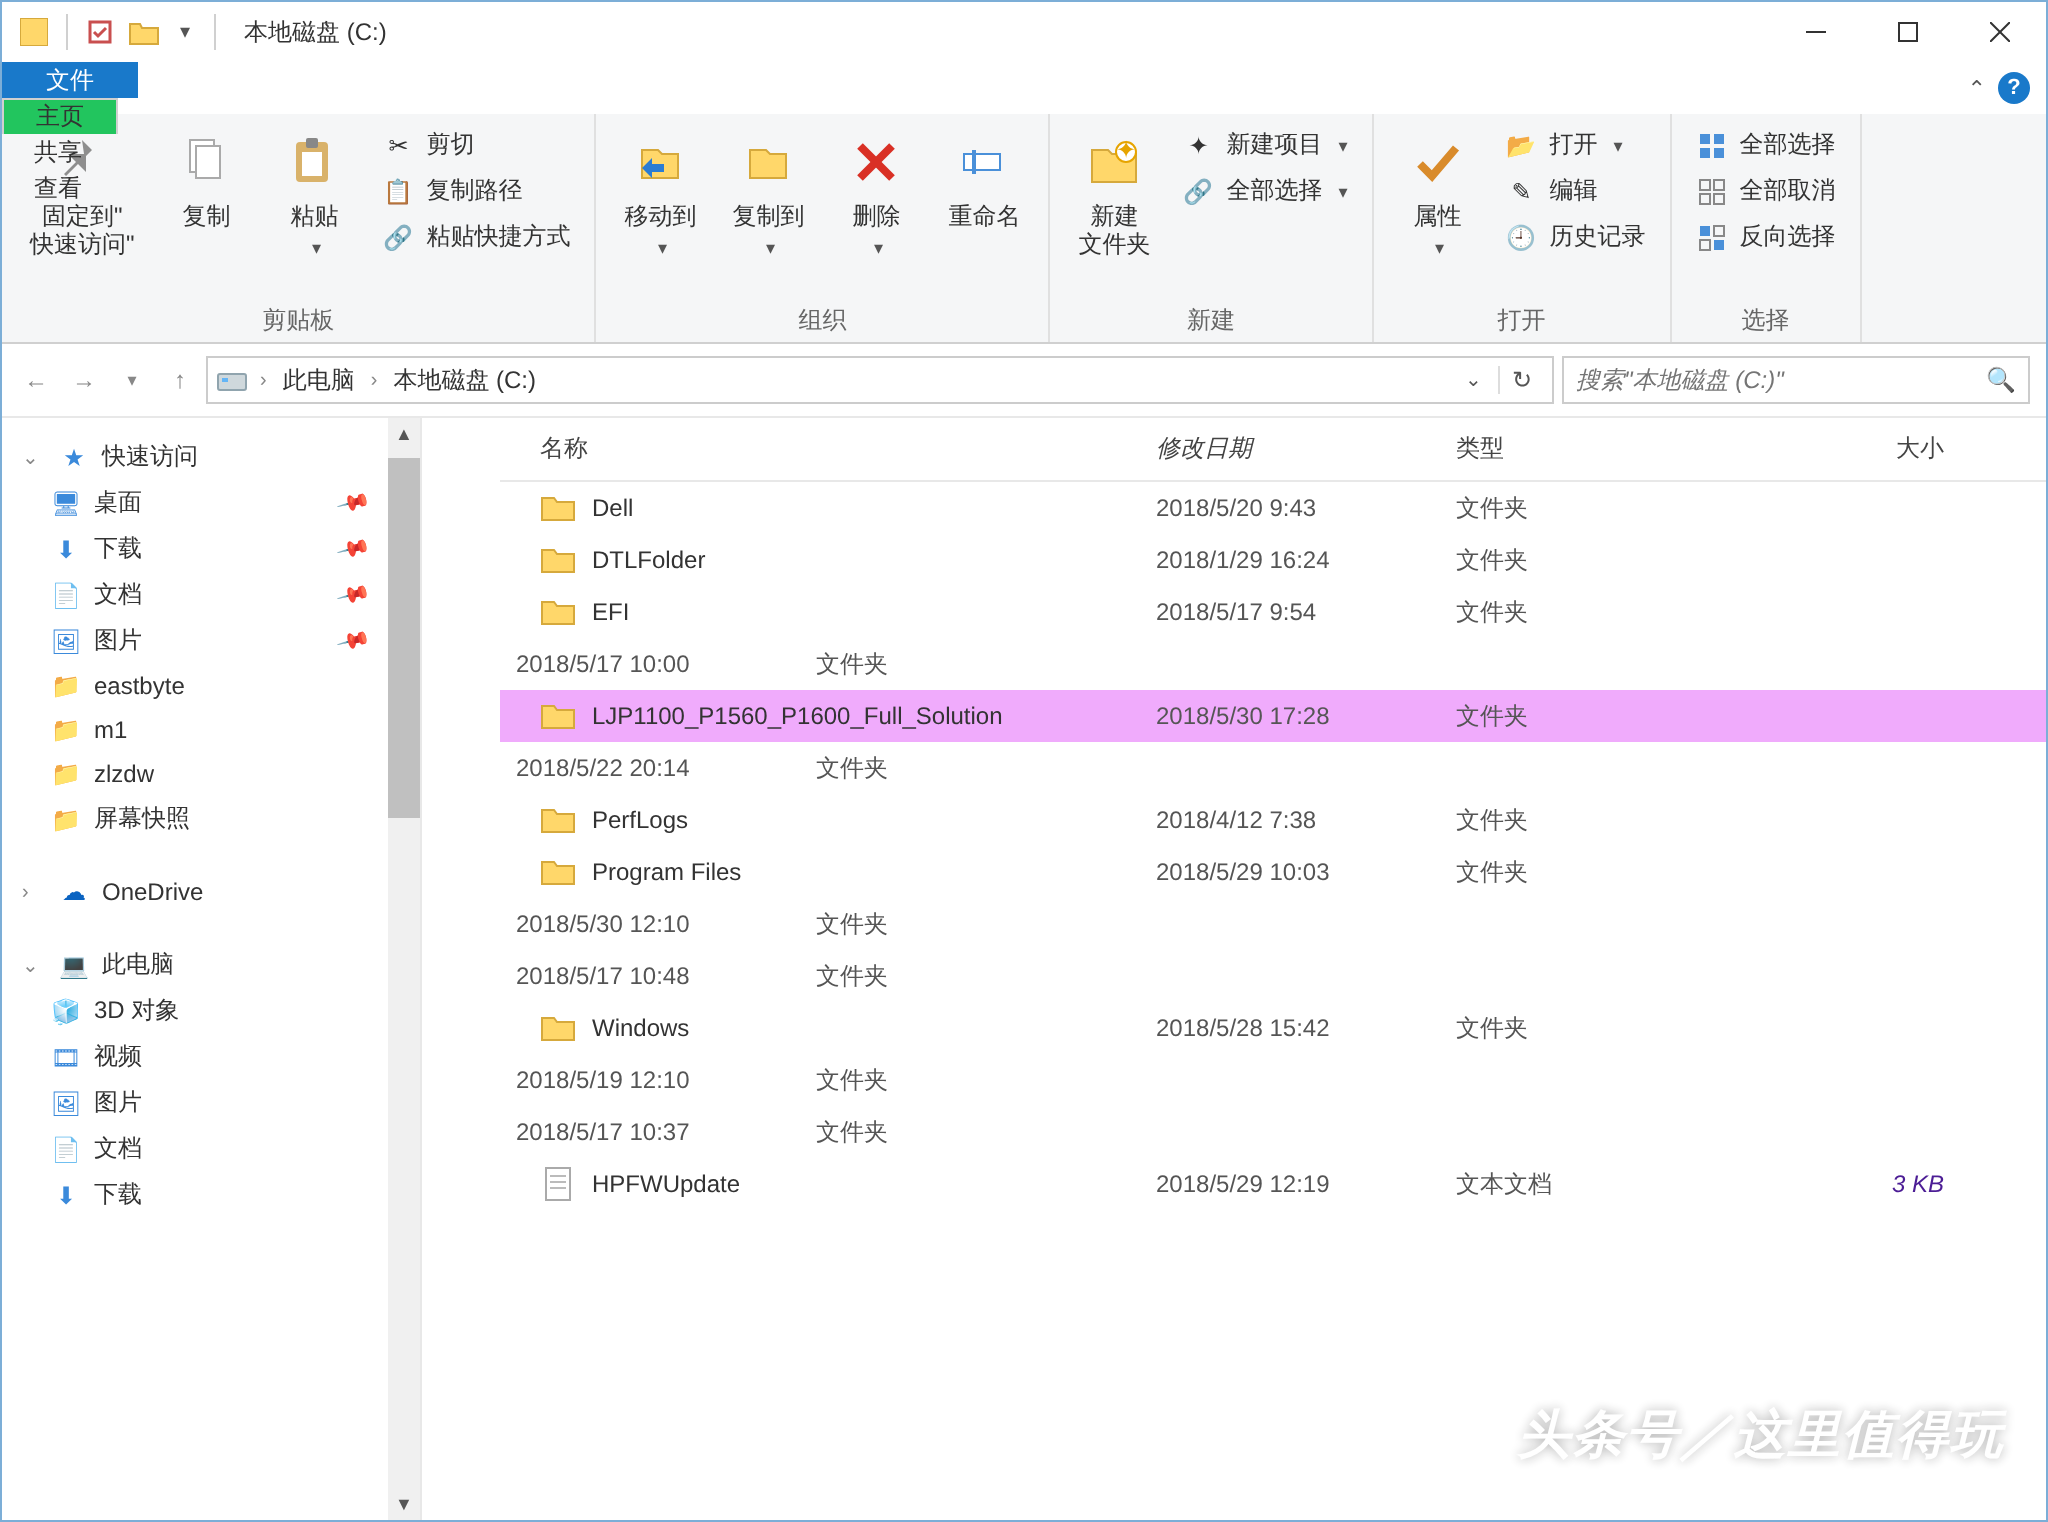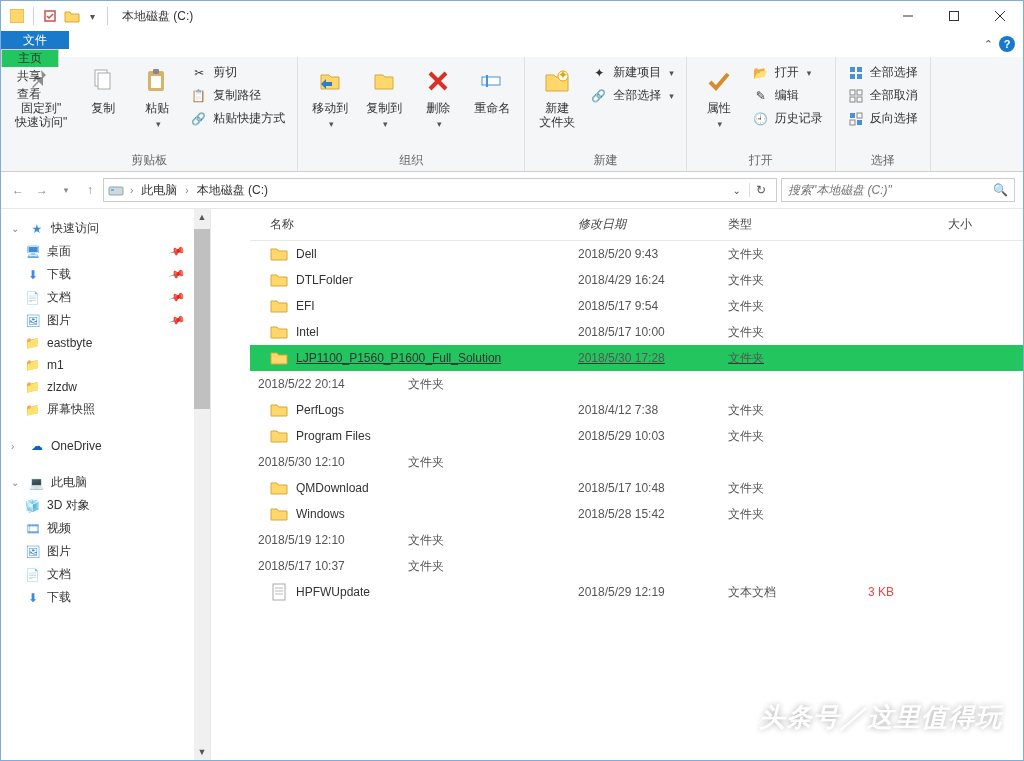--- a/index.html
+++ b/index.html
@@ -68,26 +68,26 @@
 
 .content { flex:1; display:flex; flex-direction:column; overflow:hidden;padding-left:39px; }
 .cols { height:32px; border-bottom:1px solid #e8e8e8; display:flex; align-items:center; color:#444; }
 .col { padding:0 8px; }
 .col.name { flex:0 0 320px; padding-left:20px; }
 .col.date { flex:0 0 150px;font-style:italic; }
 .col.type { flex:0 0 140px; }
 .col.size { flex:0 0 120px; text-align:right; }
 .list { flex:1; overflow-y:auto; }
 .row { height:26px; display:flex; align-items:center; color:#333; }
-.row.selected { background:#22c55e;text-decoration:underline; }
+.row.selected { background:#f0abfc; }
 .cell { padding:0 8px; white-space:nowrap; overflow:hidden; text-overflow:ellipsis; }
 .cell.name { flex:0 0 320px; display:flex; align-items:center; gap:8px; padding-left:20px; }
 .cell.date { flex:0 0 150px; color:#555; }
 .cell.type { flex:0 0 140px; color:#555; }
-.cell.size { flex:0 0 120px; text-align:left; color:#ef4444; }
+.cell.size { flex:0 0 120px; text-align:right; color:#4c1d95;font-style:italic; }
 .fic { width:18px; height:18px; display:inline-flex; align-items:center; justify-content:center; }
 
 
 .statusbar { height:25px; border-top:1px solid #e8e8e8; display:flex; align-items:center; padding:0 12px; gap:18px; color:#1979ca; background:#fff; }
 
 
 .watermark { position:absolute; right:22px; bottom:26px; color:#fff; font-size:26px; text-shadow:0 0 6px rgba(0,0,0,.35); font-style:italic; font-weight:bold; opacity:.92; pointer-events:none; letter-spacing:1px; }
 
 svg { display:block; }
 </style>
@@ -482,108 +482,92 @@
           </div>
           <div class="row">
             <div class="cell name">
               <span class="fic">
                 <svg width="18" height="16">
                   <path d="M1 3 h6 l1.5 2 h8.5 v9 h-16 z" fill="#ffd76a" stroke="#d6a93c"></path>
                 </svg>
               </span>
               <span>DTLFolder</span>
             </div>
-            <div class="cell date">2018/4/29 16:24</div>
+            <div class="cell date">2018/1/29 16:24</div>
             <div class="cell type">文件夹</div>
             <div class="cell size"></div>
           </div>
           <div class="row">
             <div class="cell name">
               <span class="fic">
                 <svg width="18" height="16">
                   <path d="M1 3 h6 l1.5 2 h8.5 v9 h-16 z" fill="#ffd76a" stroke="#d6a93c"></path>
                 </svg>
               </span>
               <span>EFI</span>
             </div>
             <div class="cell date">2018/5/17 9:54</div>
             <div class="cell type">文件夹</div>
             <div class="cell size"></div>
           </div>
           <div class="row">
+            <div class="cell date">2018/5/17 10:00</div>
+            <div class="cell type">文件夹</div>
+            <div class="cell size"></div>
+          </div>
+          <div class="row selected">
             <div class="cell name">
               <span class="fic">
                 <svg width="18" height="16">
                   <path d="M1 3 h6 l1.5 2 h8.5 v9 h-16 z" fill="#ffd76a" stroke="#d6a93c"></path>
                 </svg>
               </span>
-              <span>Intel</span>
-            </div>
-            <div class="cell date">2018/5/17 10:00</div>
-            <div class="cell type">文件夹</div>
-            <div class="cell size"></div>
-          </div>
-          <div class="row selected">
+              <span>LJP1100_P1560_P1600_Full_Solution</span>
+            </div>
+            <div class="cell date">2018/5/30 17:28</div>
+            <div class="cell type">文件夹</div>
+            <div class="cell size"></div>
+          </div>
+          <div class="row">
+            <div class="cell date">2018/5/22 20:14</div>
+            <div class="cell type">文件夹</div>
+            <div class="cell size"></div>
+          </div>
+          <div class="row">
             <div class="cell name">
               <span class="fic">
                 <svg width="18" height="16">
                   <path d="M1 3 h6 l1.5 2 h8.5 v9 h-16 z" fill="#ffd76a" stroke="#d6a93c"></path>
                 </svg>
               </span>
-              <span>LJP1100_P1560_P1600_Full_Solution</span>
-            </div>
-            <div class="cell date">2018/5/30 17:28</div>
-            <div class="cell type">文件夹</div>
-            <div class="cell size"></div>
-          </div>
-          <div class="row">
-            <div class="cell date">2018/5/22 20:14</div>
+              <span>PerfLogs</span>
+            </div>
+            <div class="cell date">2018/4/12 7:38</div>
             <div class="cell type">文件夹</div>
             <div class="cell size"></div>
           </div>
           <div class="row">
             <div class="cell name">
               <span class="fic">
                 <svg width="18" height="16">
                   <path d="M1 3 h6 l1.5 2 h8.5 v9 h-16 z" fill="#ffd76a" stroke="#d6a93c"></path>
                 </svg>
               </span>
-              <span>PerfLogs</span>
-            </div>
-            <div class="cell date">2018/4/12 7:38</div>
-            <div class="cell type">文件夹</div>
-            <div class="cell size"></div>
-          </div>
-          <div class="row">
-            <div class="cell name">
-              <span class="fic">
-                <svg width="18" height="16">
-                  <path d="M1 3 h6 l1.5 2 h8.5 v9 h-16 z" fill="#ffd76a" stroke="#d6a93c"></path>
-                </svg>
-              </span>
               <span>Program Files</span>
             </div>
             <div class="cell date">2018/5/29 10:03</div>
             <div class="cell type">文件夹</div>
             <div class="cell size"></div>
           </div>
           <div class="row">
             <div class="cell date">2018/5/30 12:10</div>
             <div class="cell type">文件夹</div>
             <div class="cell size"></div>
           </div>
           <div class="row">
-            <div class="cell name">
-              <span class="fic">
-                <svg width="18" height="16">
-                  <path d="M1 3 h6 l1.5 2 h8.5 v9 h-16 z" fill="#ffd76a" stroke="#d6a93c"></path>
-                </svg>
-              </span>
-              <span>QMDownload</span>
-            </div>
             <div class="cell date">2018/5/17 10:48</div>
             <div class="cell type">文件夹</div>
             <div class="cell size"></div>
           </div>
           <div class="row">
             <div class="cell name">
               <span class="fic">
                 <svg width="18" height="16">
                   <path d="M1 3 h6 l1.5 2 h8.5 v9 h-16 z" fill="#ffd76a" stroke="#d6a93c"></path>
                 </svg>

